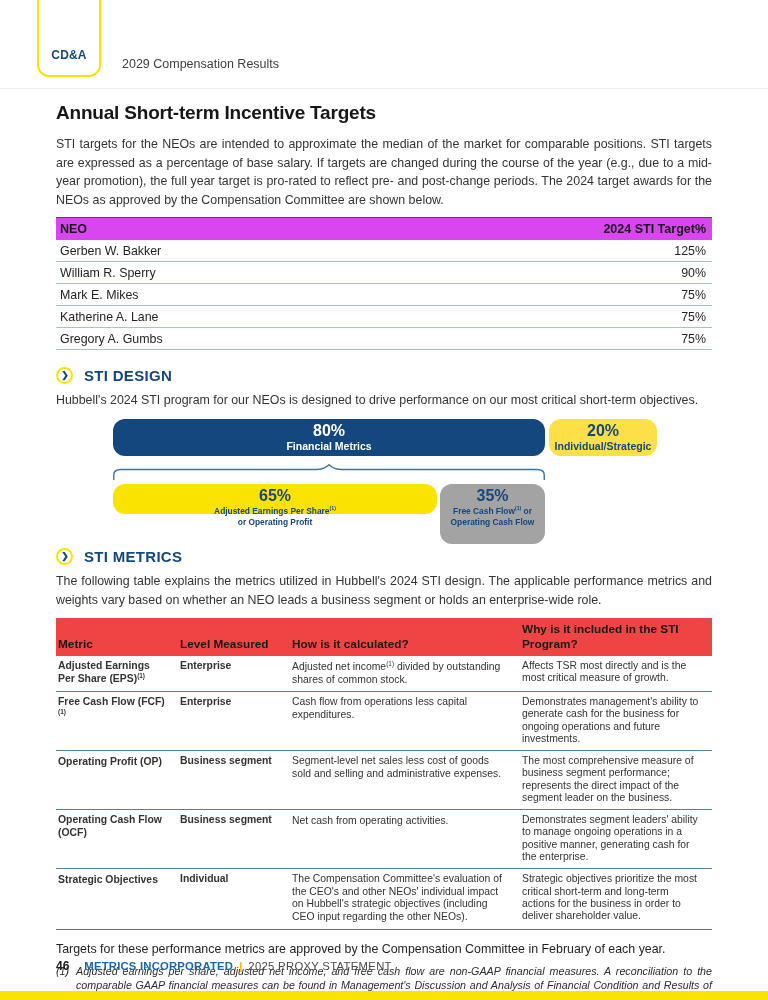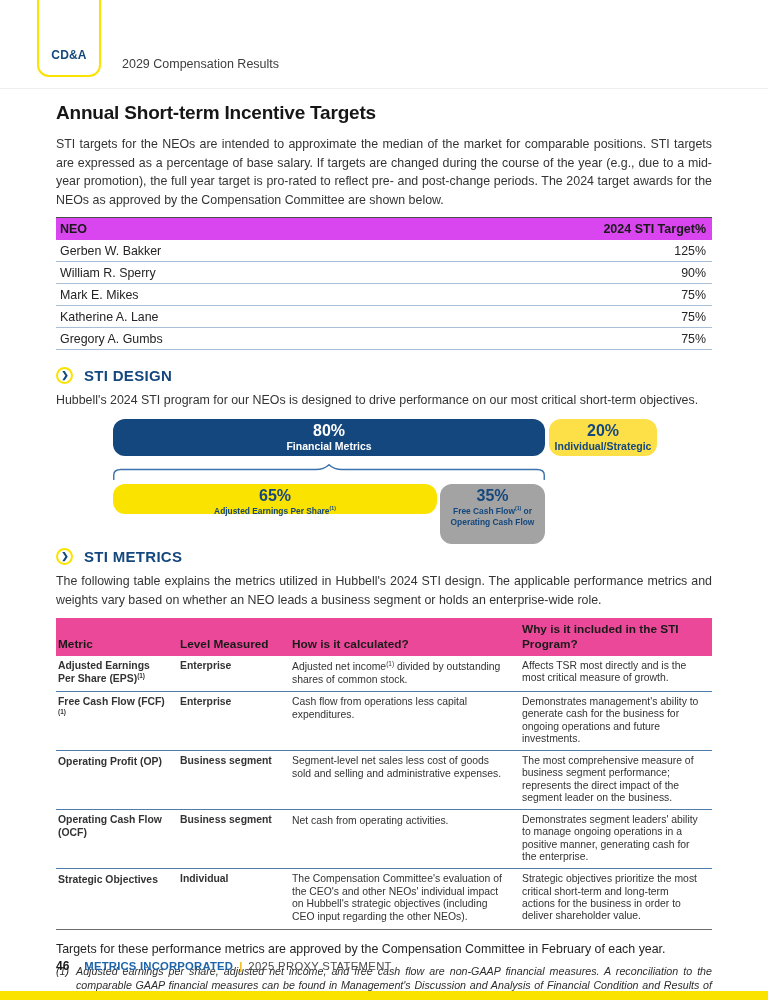--- a/index.html
+++ b/index.html
@@ -57,21 +57,21 @@
   .box-financial  { left:57px;  top:0; width:432px; height:37px; background:#14477d; color:#ffffff; }
   .box-individual { left:493px; top:0; width:108px; height:37px; background:#fde047; color:#14477d; }
   .brace-wrap { position:absolute; left:57px; top:45px; width:432px; height:16px; }
   .box-eps { left:57px;  top:65px; width:324px; height:30px; background:#fbe300; color:#14477d; }
   .box-fcf { left:384px; top:65px; width:105px; height:60px; background:#a3a3a3; color:#14477d; }
   sup { font-size:0.62em; }
 
   
   table.metrics { width:100%; border-collapse:collapse; table-layout:fixed; margin-top:9px; border-bottom:1px solid #6b6b6b; }
   table.metrics th {
-    background:#ec4899; color:#191919; font-size:11.8px; font-weight:bold;
+    background:#ef4444; color:#191919; font-size:11.8px; font-weight:bold;
     text-align:left; vertical-align:bottom; padding:4px 10px 5px 0; line-height:1.22;
   }
   table.metrics th:first-child { padding-left:2px; }
   table.metrics td {
     vertical-align:top; font-size:10.4px; line-height:1.18; color:#333;
     padding:4px 12px 5px 0;
   }
   table.metrics td:first-child { padding-left:2px; }
   table.metrics tr + tr td { border-top:1px solid #4f7dab; }
   td.c-metric { color:#1d64a8; font-weight:bold; font-size:11.4px; line-height:1.22; }
@@ -158,20 +158,21 @@
         <div class="lbl">Individual/Strategic</div>
       </div>
       <div class="brace-wrap">
         <svg width="432" height="16" viewBox="0 0 432 16">
           <path d="M0.75,15.5 L0.75,11 Q0.75,5.5 8,5.5 L203,5.5 Q211,5.5 216,0.75 Q221,5.5 229,5.5 L424,5.5 Q431.25,5.5 431.25,11 L431.25,15.5" fill="none" stroke="#3a72ab" stroke-width="1.4" stroke-linecap="round"></path>
         </svg>
       </div>
       <div class="dbox box-eps">
         <div class="pct">65%</div>
         <div class="lbl2"><span>Adjusted Earnings Per Share</span><sup>(1)</sup><span></span></div>
+        <div class="lbl2">or Operating Profit</div>
       </div>
       <div class="dbox box-fcf">
         <div class="pct">35%</div>
         <div class="lbl2"><span>Free Cash Flow</span><sup>(1)</sup><span> or</span></div>
         <div class="lbl2">Operating Cash Flow</div>
       </div>
     </div>
 
     <div class="sec-head">
       <span class="chev-circle">

